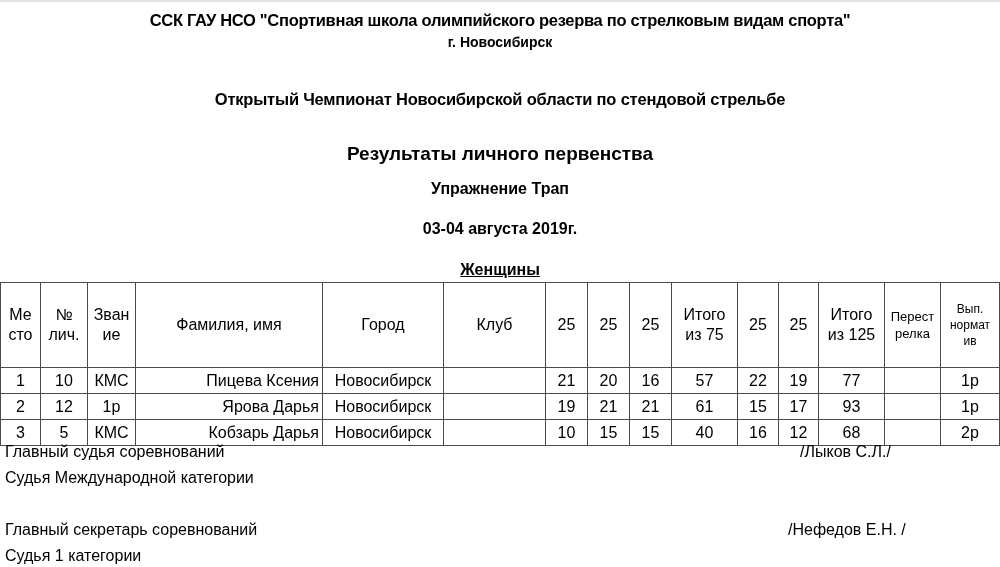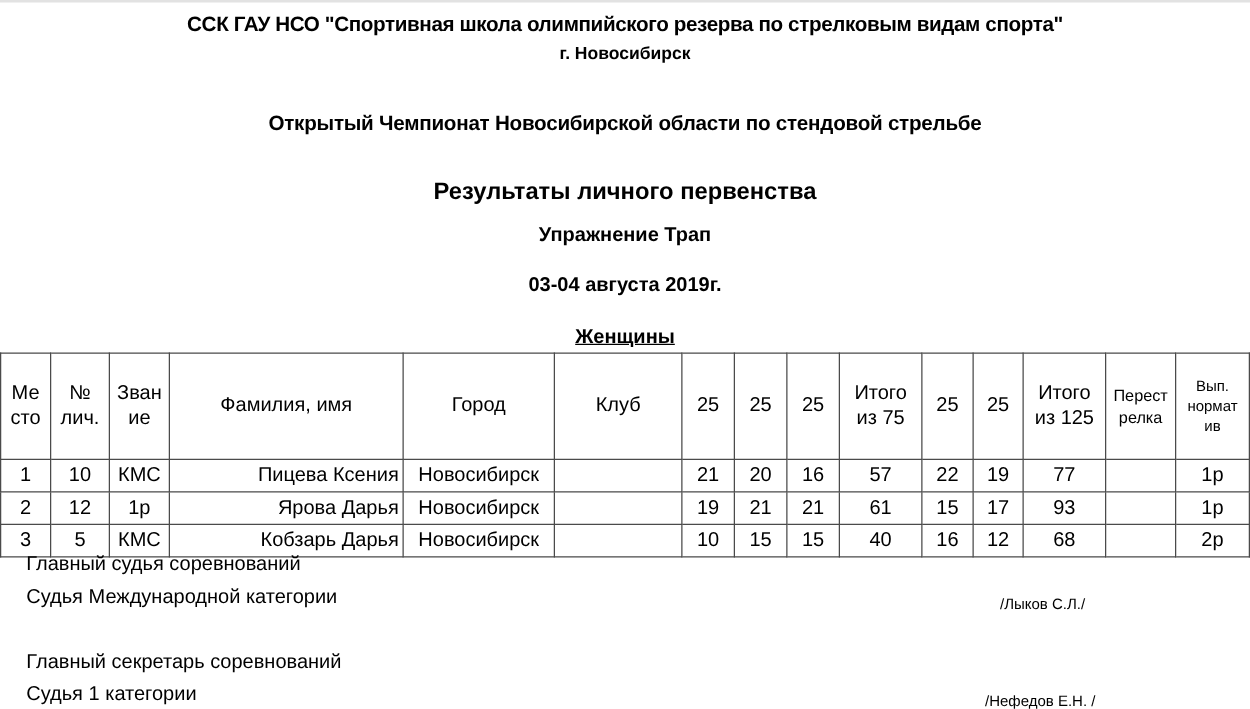--- a/index.html
+++ b/index.html
@@ -31,23 +31,23 @@
       overflow: hidden; font-weight: normal; line-height: 20px;
     }
     table.results th { height: 52px; text-align: center; vertical-align: middle; }
     table.results td { height: 25px; text-align: center; }
     table.results td.left { text-align: right; }
     table.results th.small { font-size: 13px; line-height: 17px; padding: 0 1px; }
     table.results th.small2 { font-size: 12px; line-height: 16px; padding: 16px 1px; }
     .hdr-line { display: block; }
 
     .footer {
-      position: absolute; left: 5px; font-size: 16px; white-space: nowrap; margin-left: 16px;
+      position: absolute; left: 5px; font-size: 16px; white-space: nowrap;
     }
-    .sig { position: absolute; font-size: 12px; white-space: nowrap; margin-top: 33px; }
+    .sig { position: absolute; font-size: 16px; white-space: nowrap; }
   </style>
 </head>
 <body>
 
 <div class="title t1">ССК ГАУ НСО "Спортивная школа олимпийского резерва по стрелковым видам спорта"</div>
 <div class="title t2">г. Новосибирск</div>
 <div class="title t3">Открытый Чемпионат Новосибирской области по стендовой стрельбе</div>
 <div class="title t4">Результаты личного первенства</div>
 <div class="title t5">Упражнение Трап</div>
 <div class="title t6">03-04 августа 2019г.</div>

